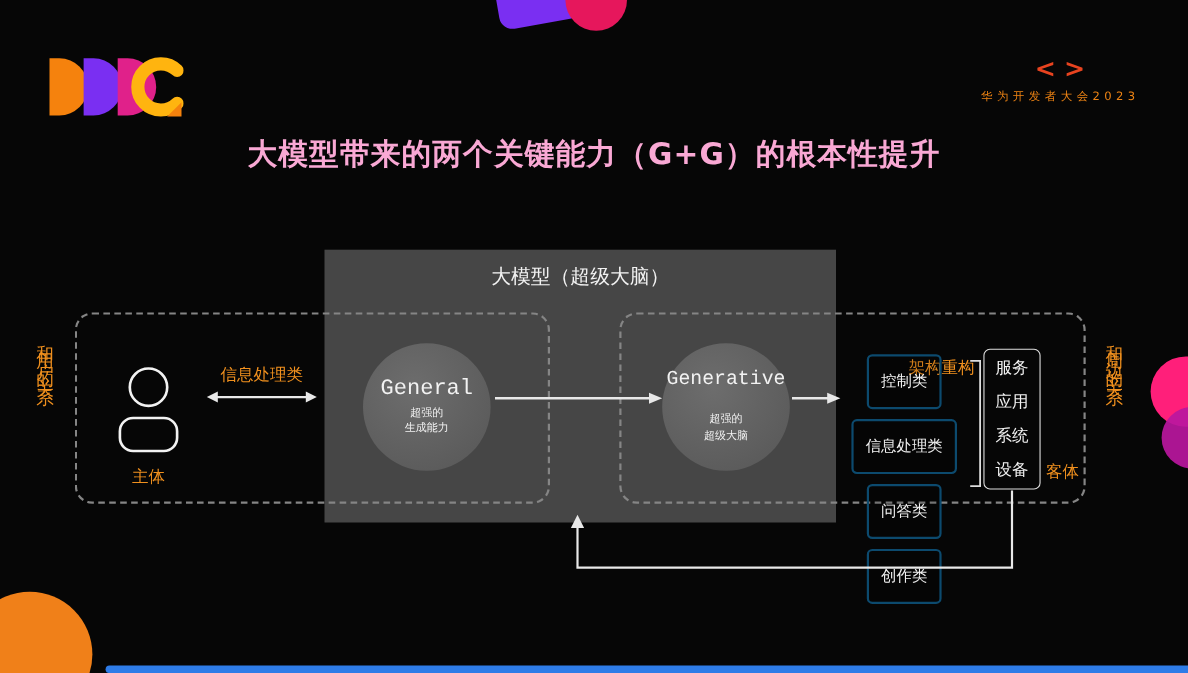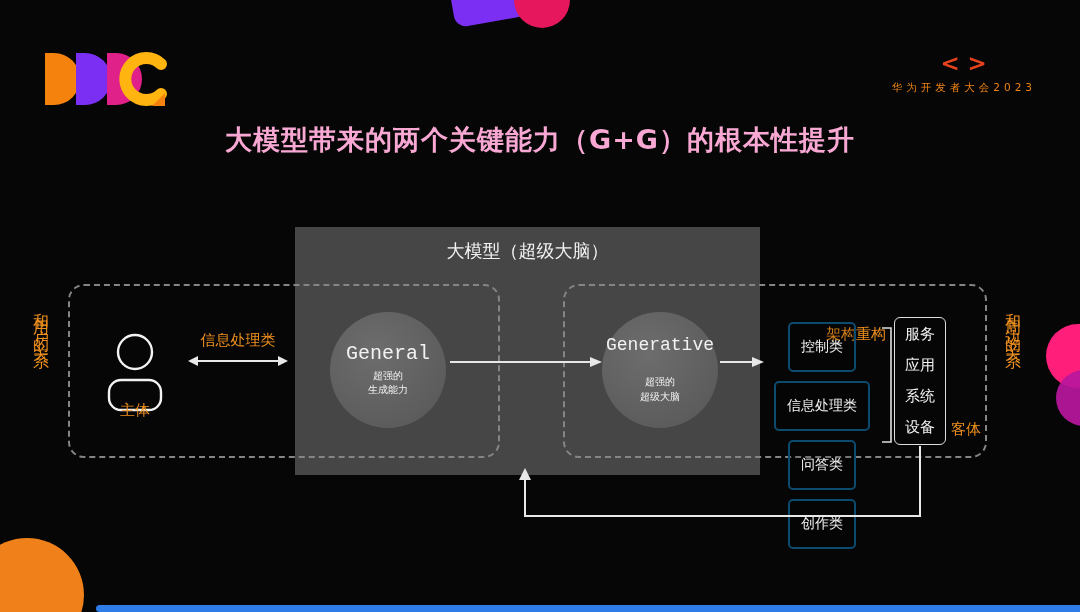--- a/index.html
+++ b/index.html
@@ -92,21 +92,21 @@
   <div class="abs dashed-group dg-left"></div>
   <div class="abs dashed-group dg-right"></div>
 
   <div class="abs vlabel" style="left:30px; top:300px;">和用户的关系</div>
   <div class="abs vlabel" style="left:1002px; top:300px;">和周边的关系</div>
 
   <svg class="abs" style="left:103px; top:332px; z-index:4;" width="64" height="86" viewBox="0 0 64 86">
     <circle cx="32" cy="20" r="17" fill="none" stroke="#f2f2f2" stroke-width="2.4"></circle>
     <rect x="6" y="48" width="52" height="30" rx="12" fill="none" stroke="#f2f2f2" stroke-width="2.4"></rect>
   </svg>
-  <div class="abs orange-label" style="left:103px; top:401px; width:64px;">主体</div>
+  <div class="abs orange-label" style="left:103px; top:424px; width:64px;">主体</div>
 
   <div class="abs orange-label" style="left:190px; top:331px; width:96px;">信息处理类</div>
   <svg class="abs" style="left:186px; top:354px; z-index:4;" width="104" height="14" viewBox="0 0 104 14">
     <line x1="10" y1="7" x2="94" y2="7" stroke="#e8e8e8" stroke-width="2"></line>
     <polygon points="12,2 12,12 2,7" fill="#e8e8e8"></polygon>
     <polygon points="92,2 92,12 102,7" fill="#e8e8e8"></polygon>
   </svg>
 
   <div class="abs circle" style="left:330px; top:312px;">
     <div class="c-title">General</div>

